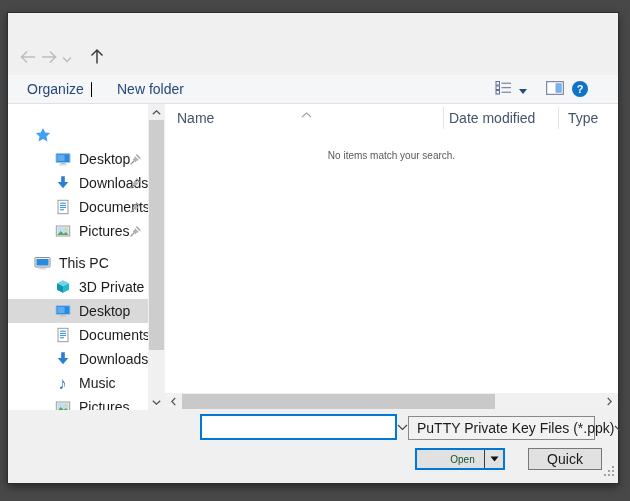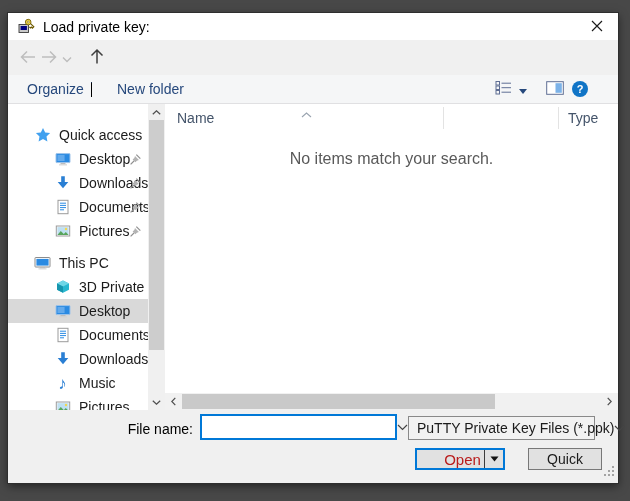--- a/index.html
+++ b/index.html
@@ -54,69 +54,50 @@
   .vscroll .up{top:0}.vscroll .down{bottom:0}
   .vscroll .thumb{position:absolute;left:1px;top:16px;width:15px;height:230px;background:#cdcdcd;}
   
   .main{position:absolute;left:157px;top:0;width:453px;height:306px;}
   .lheader{position:absolute;left:0;top:0;width:453px;height:28px;font-size:14px;color:#44546a;}
   .lheader .hcol{position:absolute;top:6px;white-space:nowrap;cursor:default;}
   .hc-name{left:12px}.hc-date{left:284px}.hc-type{left:403px}
   .hdiv{position:absolute;top:3px;width:1px;height:22px;background:#e3e3e3;}
   .hd1{left:278px}.hd2{left:393px}
   .sortmark{position:absolute;left:136px;top:1px;}
-  .emptymsg{position:absolute;left:0;right:0;top:46px;text-align:center;color:#595959;font-size:16px;}
+  .emptymsg{position:absolute;left:0;right:0;top:46px;text-align:center;color:#595959;font-size:10px;}
   .hscroll{position:absolute;left:0;bottom:0;width:453px;height:17px;background:#f1f1f1;}
   .hscroll .sb-btn{position:absolute;top:0;width:17px;height:17px;display:flex;align-items:center;justify-content:center;}
   .hscroll .left{left:0}.hscroll .right{right:0}
   .hscroll .thumb{position:absolute;left:17px;top:1px;width:313px;height:15px;background:#c9c9c9;}
   
   .bottombar{position:absolute;left:0;top:397px;width:610px;height:73px;background:#f0f0f0;}
   .fname-label{position:absolute;left:0;top:11px;width:185px;text-align:right;font-size:14px;color:#000;}
   .fname-combo{position:absolute;left:192px;top:4px;width:197px;height:26px;background:#fff;border:2px solid #0078d7;
     box-sizing:border-box;display:flex;align-items:center;}
   .fname-combo input{border:0;outline:0;flex:1;margin-left:5px;font-size:14px;font-family:inherit;background:transparent;}
   .caret{width:1px;height:15px;background:#000;margin-left:5px;}
   .combo-dd{width:20px;display:flex;justify-content:center;}
   .ftype-select{position:absolute;left:400px;top:6px;width:187px;height:24px;background:#f2f2f2;border:1px solid #898989;
     box-sizing:border-box;display:flex;align-items:center;font-size:14px;}
   .ftype-select .ftext{margin-left:8px;white-space:nowrap;flex:1;text-align:right;}
   .openbtn{position:absolute;left:407px;top:38px;width:90px;height:22px;background:#e1e1e1;border:2px solid #0078d7;
     box-sizing:border-box;display:flex;align-items:stretch;cursor:pointer;}
-  .openbtn .olabel{flex:1;display:flex;align-items:center;justify-content:center;font-size:15px;color:#b91c1c;margin-left:24px;}
+  .openbtn .olabel{flex:1;display:flex;align-items:center;justify-content:center;font-size:10px;color:#14532d;margin-left:24px;}
   .openbtn .odiv{width:1px;background:#3c3c3c;}
   .openbtn .oarrow{width:18px;display:flex;align-items:center;justify-content:center;}
   .cancelbtn{position:absolute;left:520px;top:38px;width:74px;height:22px;background:#e1e1e1;border:1px solid #787878;
     box-sizing:border-box;display:flex;align-items:center;justify-content:center;font-size:14px;cursor:pointer;}
   .grip{position:absolute;right:3px;bottom:3px;}
 </style>
 </head>
 <body>
 
 <div class="dialog">
 
-  <div class="titlebar">
-    <span class="appicon">
-      <svg width="17" height="17" viewBox="0 0 17 17">
-        <rect x="1" y="6.5" width="9.5" height="8" fill="#c9c9c9" stroke="#3a3a3a" stroke-width="0.9"></rect>
-        <rect x="2.6" y="8" width="6.3" height="4" fill="#000080"></rect>
-        <path d="M12.6 5.6l3.2 3.1-1.4 1.4-1-1-.9.9-1.1-1.1" fill="none" stroke="#6e5a00" stroke-width="1.2"></path>
-        <circle cx="10.2" cy="4.1" r="2.8" fill="#ffe34d" stroke="#6e5a00" stroke-width="0.9"></circle>
-        <circle cx="10.2" cy="4.1" r="1.1" fill="#fffbe0" stroke="#6e5a00" stroke-width="0.6"></circle>
-      </svg>
-    </span>
-    <span class="title">Load private key:</span>
-    <span class="closebtn">
-      <span>
-        <svg width="12" height="12">
-            <path d="M1 1l10 10M11 1L1 11" stroke="#1b1b1b" stroke-width="1.15" fill="none"></path>
-          </svg>
-      </span>
-    </span>
-  </div>
 
   <div class="navrow">
     <span class="navbtn nav-back">
       <span>
         <svg width="18" height="14">
             <path d="M16 7H2.5M8 1.5L2.5 7 8 12.5" fill="none" stroke="#bdbdbd" stroke-width="1.5"></path>
           </svg>
       </span>
     </span>
     <span class="navbtn nav-fwd">
@@ -228,21 +209,20 @@
 
   <div class="content">
 
     <div class="sidebar">
       <div class="srow group">
         <span class="sicon">
           <svg width="16" height="16">
               <path d="M8 .9l2.2 4.5 4.9.7-3.6 3.4.9 4.9L8 12.1l-4.4 2.3.9-4.9L.9 6.1l4.9-.7z" fill="#42a1ef"></path>
             </svg>
         </span>
-        <span class="slabel">Quick access</span>
       </div>
       <div class="srow">
         <span class="sicon">
           <svg width="16" height="16">
               <rect x="1" y="2.6" width="14" height="9" rx="0.6" fill="#2a8ae2" stroke="#9fc4ea" stroke-width="1"></rect>
               <rect x="2.4" y="4" width="7.2" height="6" fill="#63aaec"></rect>
               <rect x="5.5" y="12" width="5" height="1.3" fill="#bdbdbd"></rect>
               <rect x="4" y="13.3" width="8" height="1.1" fill="#d2d2d2"></rect>
             </svg>
         </span>
@@ -389,20 +369,21 @@
 
     <div class="main">
       <div class="lheader">
         <span class="hcol hc-name">Name</span>
         <span class="sortmark">
           <svg width="11" height="6">
               <path d="M1 5l4.5-4L10 5" fill="none" stroke="#9aa4b0" stroke-width="1.1"></path>
             </svg>
         </span>
         <span class="hdiv hd1"></span>
+        <span class="hcol hc-date">Date modified</span>
         <span class="hdiv hd2"></span>
         <span class="hcol hc-type">Type</span>
       </div>
       <div class="emptymsg">No items match your search.</div>
       <div class="hscroll">
         <span class="sb-btn left">
           <svg width="5" height="9">
               <path d="M4.3.8L.8 4.5l3.5 3.7" fill="none" stroke="#4e4e4e" stroke-width="1.2"></path>
             </svg>
         </span>
@@ -410,21 +391,20 @@
         <span class="sb-btn right">
           <svg width="5" height="9">
               <path d="M.7.8l3.5 3.7L.7 8.2" fill="none" stroke="#4e4e4e" stroke-width="1.2"></path>
             </svg>
         </span>
       </div>
     </div>
   </div>
 
   <div class="bottombar">
-    <span class="fname-label">File name:</span>
     <div class="fname-combo">
       <span class="caret"></span>
       <input type="text" value="" style="">
       <span class="combo-dd">
         <svg width="11" height="7">
             <path d="M1 1l4.5 4.5L10 1" fill="none" stroke="#444" stroke-width="1.2"></path>
           </svg>
       </span>
     </div>
     <div class="ftype-select">

